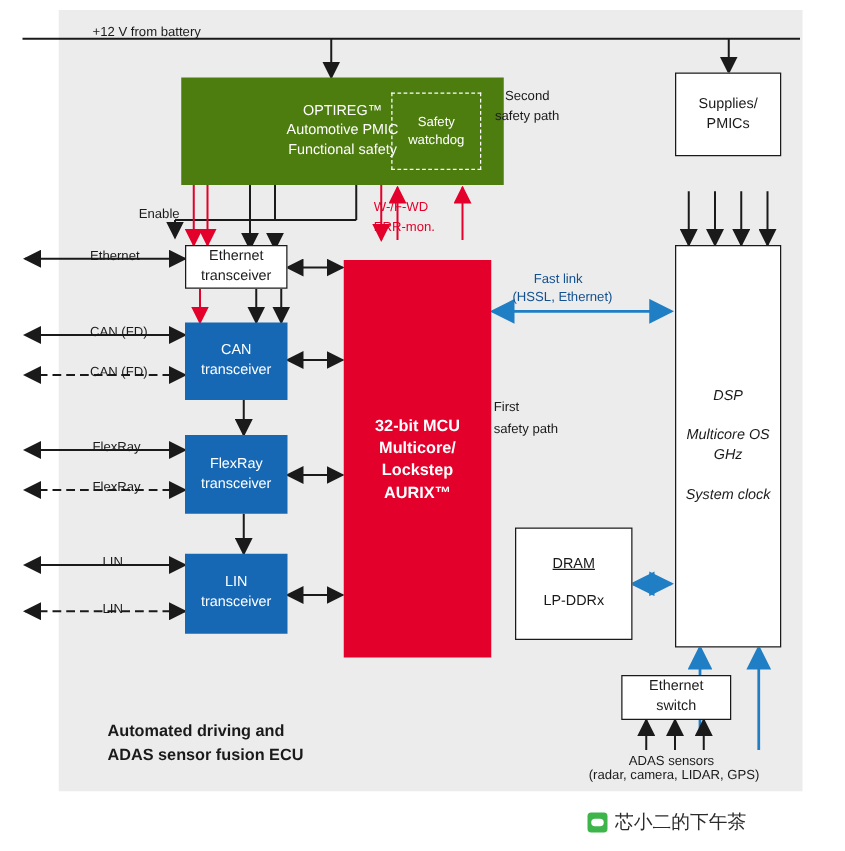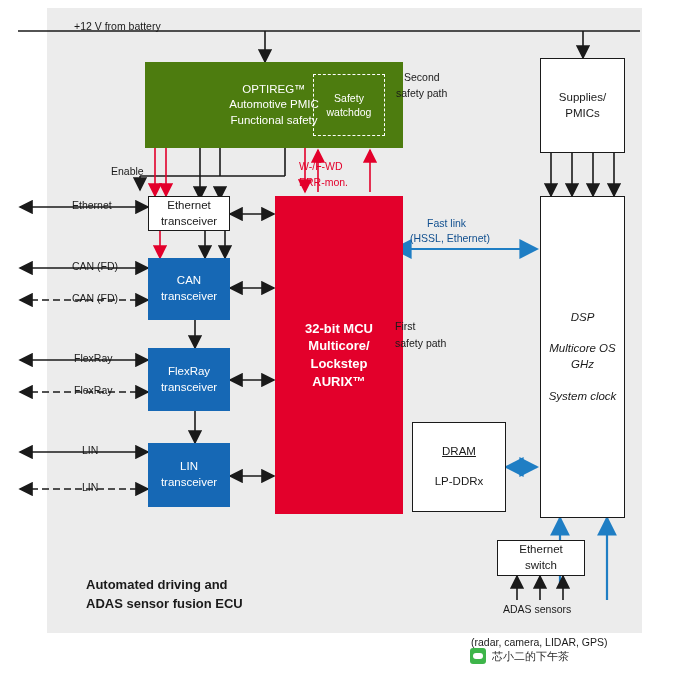--- a/index.html
+++ b/index.html
@@ -104,21 +104,21 @@
   }
   .footer-logo:after {
     content: "";
     position: absolute;
     left: 3px; top: 5px;
     width: 10px; height: 6px;
     border-radius: 3px;
     background: #ffffff;
   }
   .footer-text {
-    font-size: 11px;
+    font-size: 15px;
     color: #2b2b2b;
   }
   .boxline { font-size: 11.5px; }
 </style>
 </head>
 <body>
 
 <div id="root">
 
   <div class="panel"></div>
@@ -213,21 +213,21 @@
     <div class="boxline">OPTIREG™</div>
     <div class="boxline">Automotive PMIC</div>
     <div class="boxline">Functional safety</div>
   </div>
 
   <div class="box dashed-box" style="left:313px; top:74px; width:72px; height:62px;">
     <div>Safety</div>
     <div>watchdog</div>
   </div>
 
-  <div class="box white-box" style="left:540px; top:58px; width:85px; height:95px;">
+  <div class="box white-box" style="left:540px; top:58px; width:85px; height:67px;">
     <div>Supplies/</div>
     <div>PMICs</div>
   </div>
 
   <div class="box white-box" style="left:148px; top:196px; width:82px; height:35px;">
     <div>Ethernet</div>
     <div>transceiver</div>
   </div>
 
   <div class="box blue-mid" style="left:148px; top:258px; width:82px; height:62px;">
@@ -238,21 +238,21 @@
   <div class="box blue-mid" style="left:148px; top:348px; width:82px; height:63px;">
     <div>FlexRay</div>
     <div>transceiver</div>
   </div>
 
   <div class="box blue-mid" style="left:148px; top:443px; width:82px; height:64px;">
     <div>LIN</div>
     <div>transceiver</div>
   </div>
 
-  <div class="box red" style="left:275px; top:196px; width:128px; height:318px;">
+  <div class="box red" style="left:275px; top:208px; width:118px; height:318px;">
     <div>32-bit MCU</div>
     <div>Multicore/</div>
     <div>Lockstep</div>
     <div>AURIX™</div>
   </div>
 
   <div class="box white-box" style="left:412px; top:422px; width:94px; height:90px;">
     <div style="margin-bottom:14px;text-decoration:underline;">DRAM</div>
     <div>LP-DDRx</div>
   </div>
@@ -287,21 +287,21 @@
   <div class="lbl" style="left:82px; top:444px;">LIN</div>
   <div class="lbl" style="left:82px; top:481px;">LIN</div>
 
   <div class="lbl blue-txt" style="left:427px; top:217px;">Fast link</div>
   <div class="lbl blue-txt" style="left:410px; top:232px;">(HSSL, Ethernet)</div>
 
   <div class="lbl" style="left:395px; top:320px;">First</div>
   <div class="lbl" style="left:395px; top:337px;">safety path</div>
 
   <div class="lbl" style="left:503px; top:603px;">ADAS sensors</div>
-  <div class="lbl" style="left:471px; top:636px;">(radar, camera, LIDAR, GPS)</div>
+  <div class="lbl" style="left:471px; top:614px;">(radar, camera, LIDAR, GPS)</div>
 
   <div class="title">
     <div>Automated driving and</div>
     <div>ADAS sensor fusion ECU</div>
   </div>
 
   <div class="footer">
     <div class="footer-logo"></div>
     <div class="footer-text">芯小二的下午茶</div>
   </div>

